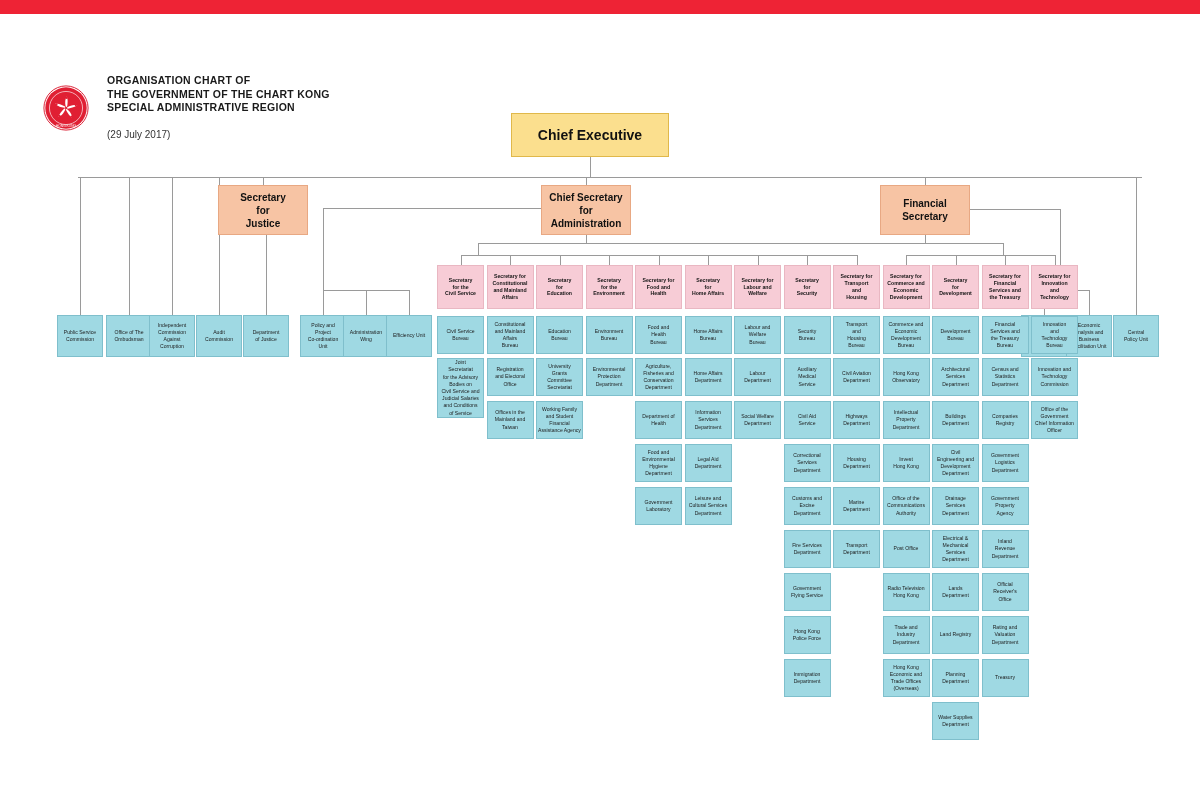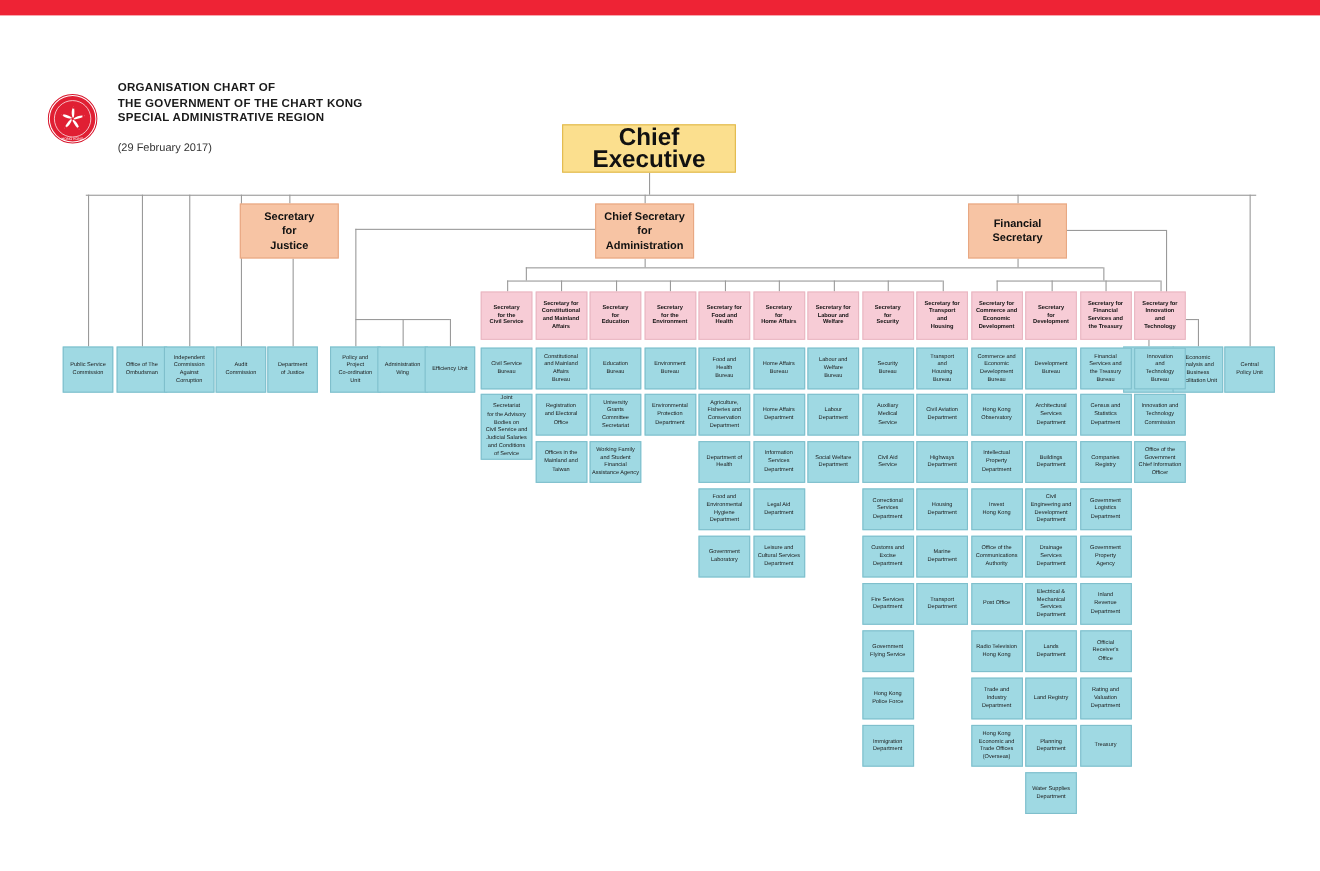--- a/index.html
+++ b/index.html
@@ -38,21 +38,21 @@
     background: #9fd9e3;
     display: flex; align-items: center; justify-content: center;
     text-align: center;
     font-size: 5.1px; line-height: 7.2px; color: #1c1c1c;
     padding: 1px 1px;
   }
   .box span { display:block; width: 100%; }
 
   .ce {
     border: 1px solid #e0b84a; background: #fbdf8e;
-    font-size: 22px; font-weight: bold; line-height: 20px; color: #111;
+    font-size: 14px; font-weight: bold; line-height: 20px; color: #111;
   }
   .sec-top {
     border: 1px solid #e8a883; background: #f7c4a4;
     font-size: 10px; font-weight: bold; line-height: 13px; color: #111;
   }
   .sec-bureau {
     border: 1px solid #e9b7c2; background: #f7ccd6;
     font-weight: bold; font-size: 5.2px; line-height: 6.9px; color: #141414;
   }
   .bureau { background: #9fd9e3; border: 1px solid #7fbfcc; }
@@ -95,21 +95,21 @@
             </g>
           </g>
         </g>
         <text x="50" y="92" font-size="7" fill="#ffffff" text-anchor="middle" font-family="Liberation Sans, sans-serif">HONG KONG</text>
       </svg>
     </div>
     <div class="header-text">
       <div class="title-line">ORGANISATION CHART OF</div>
       <div class="title-line">THE GOVERNMENT OF THE CHART KONG</div>
       <div class="title-line">SPECIAL ADMINISTRATIVE REGION</div>
-      <div class="subtitle">(29 February 2017)</div>
+      <div class="subtitle">(29 July 2017)</div>
     </div>
   </div>
 
   <div id="lines">
       <div class="ln lnv" style="left: 590px; top: 157px; height: 20px;"></div>
       <div class="ln lnh" style="left: 78px; top: 177px; width: 1064px;"></div>
       <div class="ln lnv" style="left: 263px; top: 177px; height: 8px;"></div>
       <div class="ln lnv" style="left: 586px; top: 177px; height: 8px;"></div>
       <div class="ln lnv" style="left: 925px; top: 177px; height: 8px;"></div>
       <div class="ln lnv" style="left: 80px; top: 177px; height: 138px;"></div>

